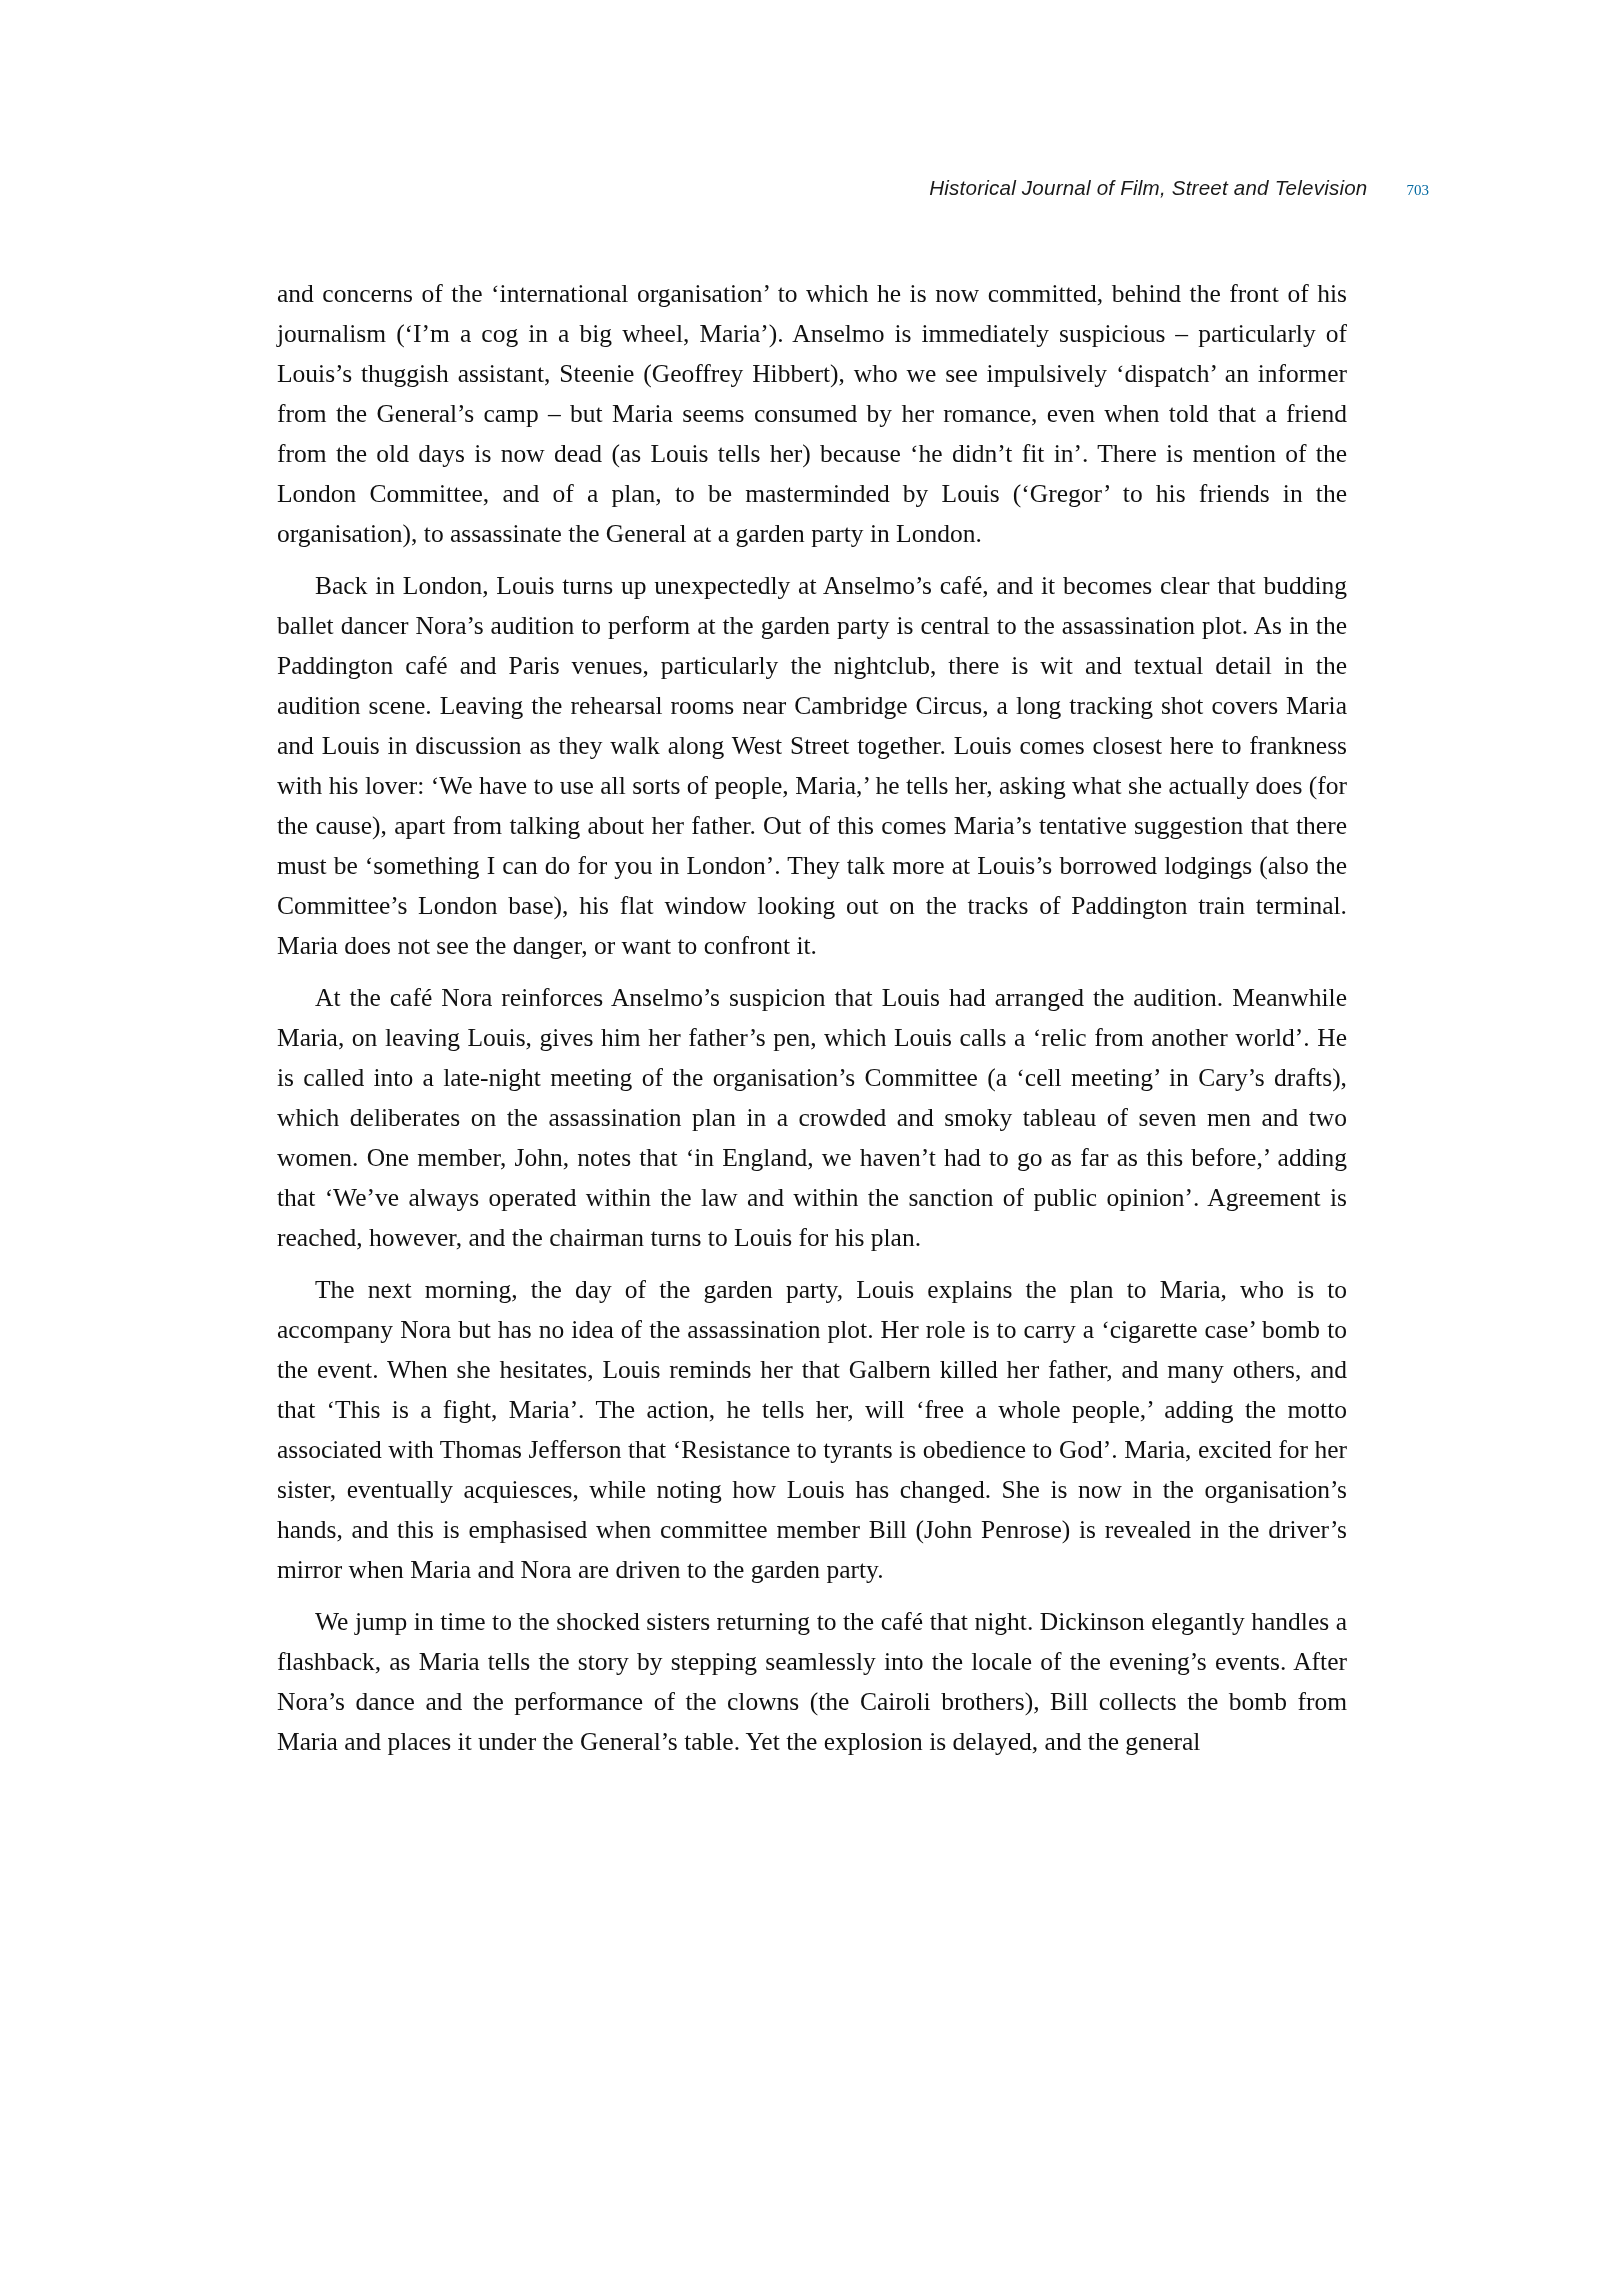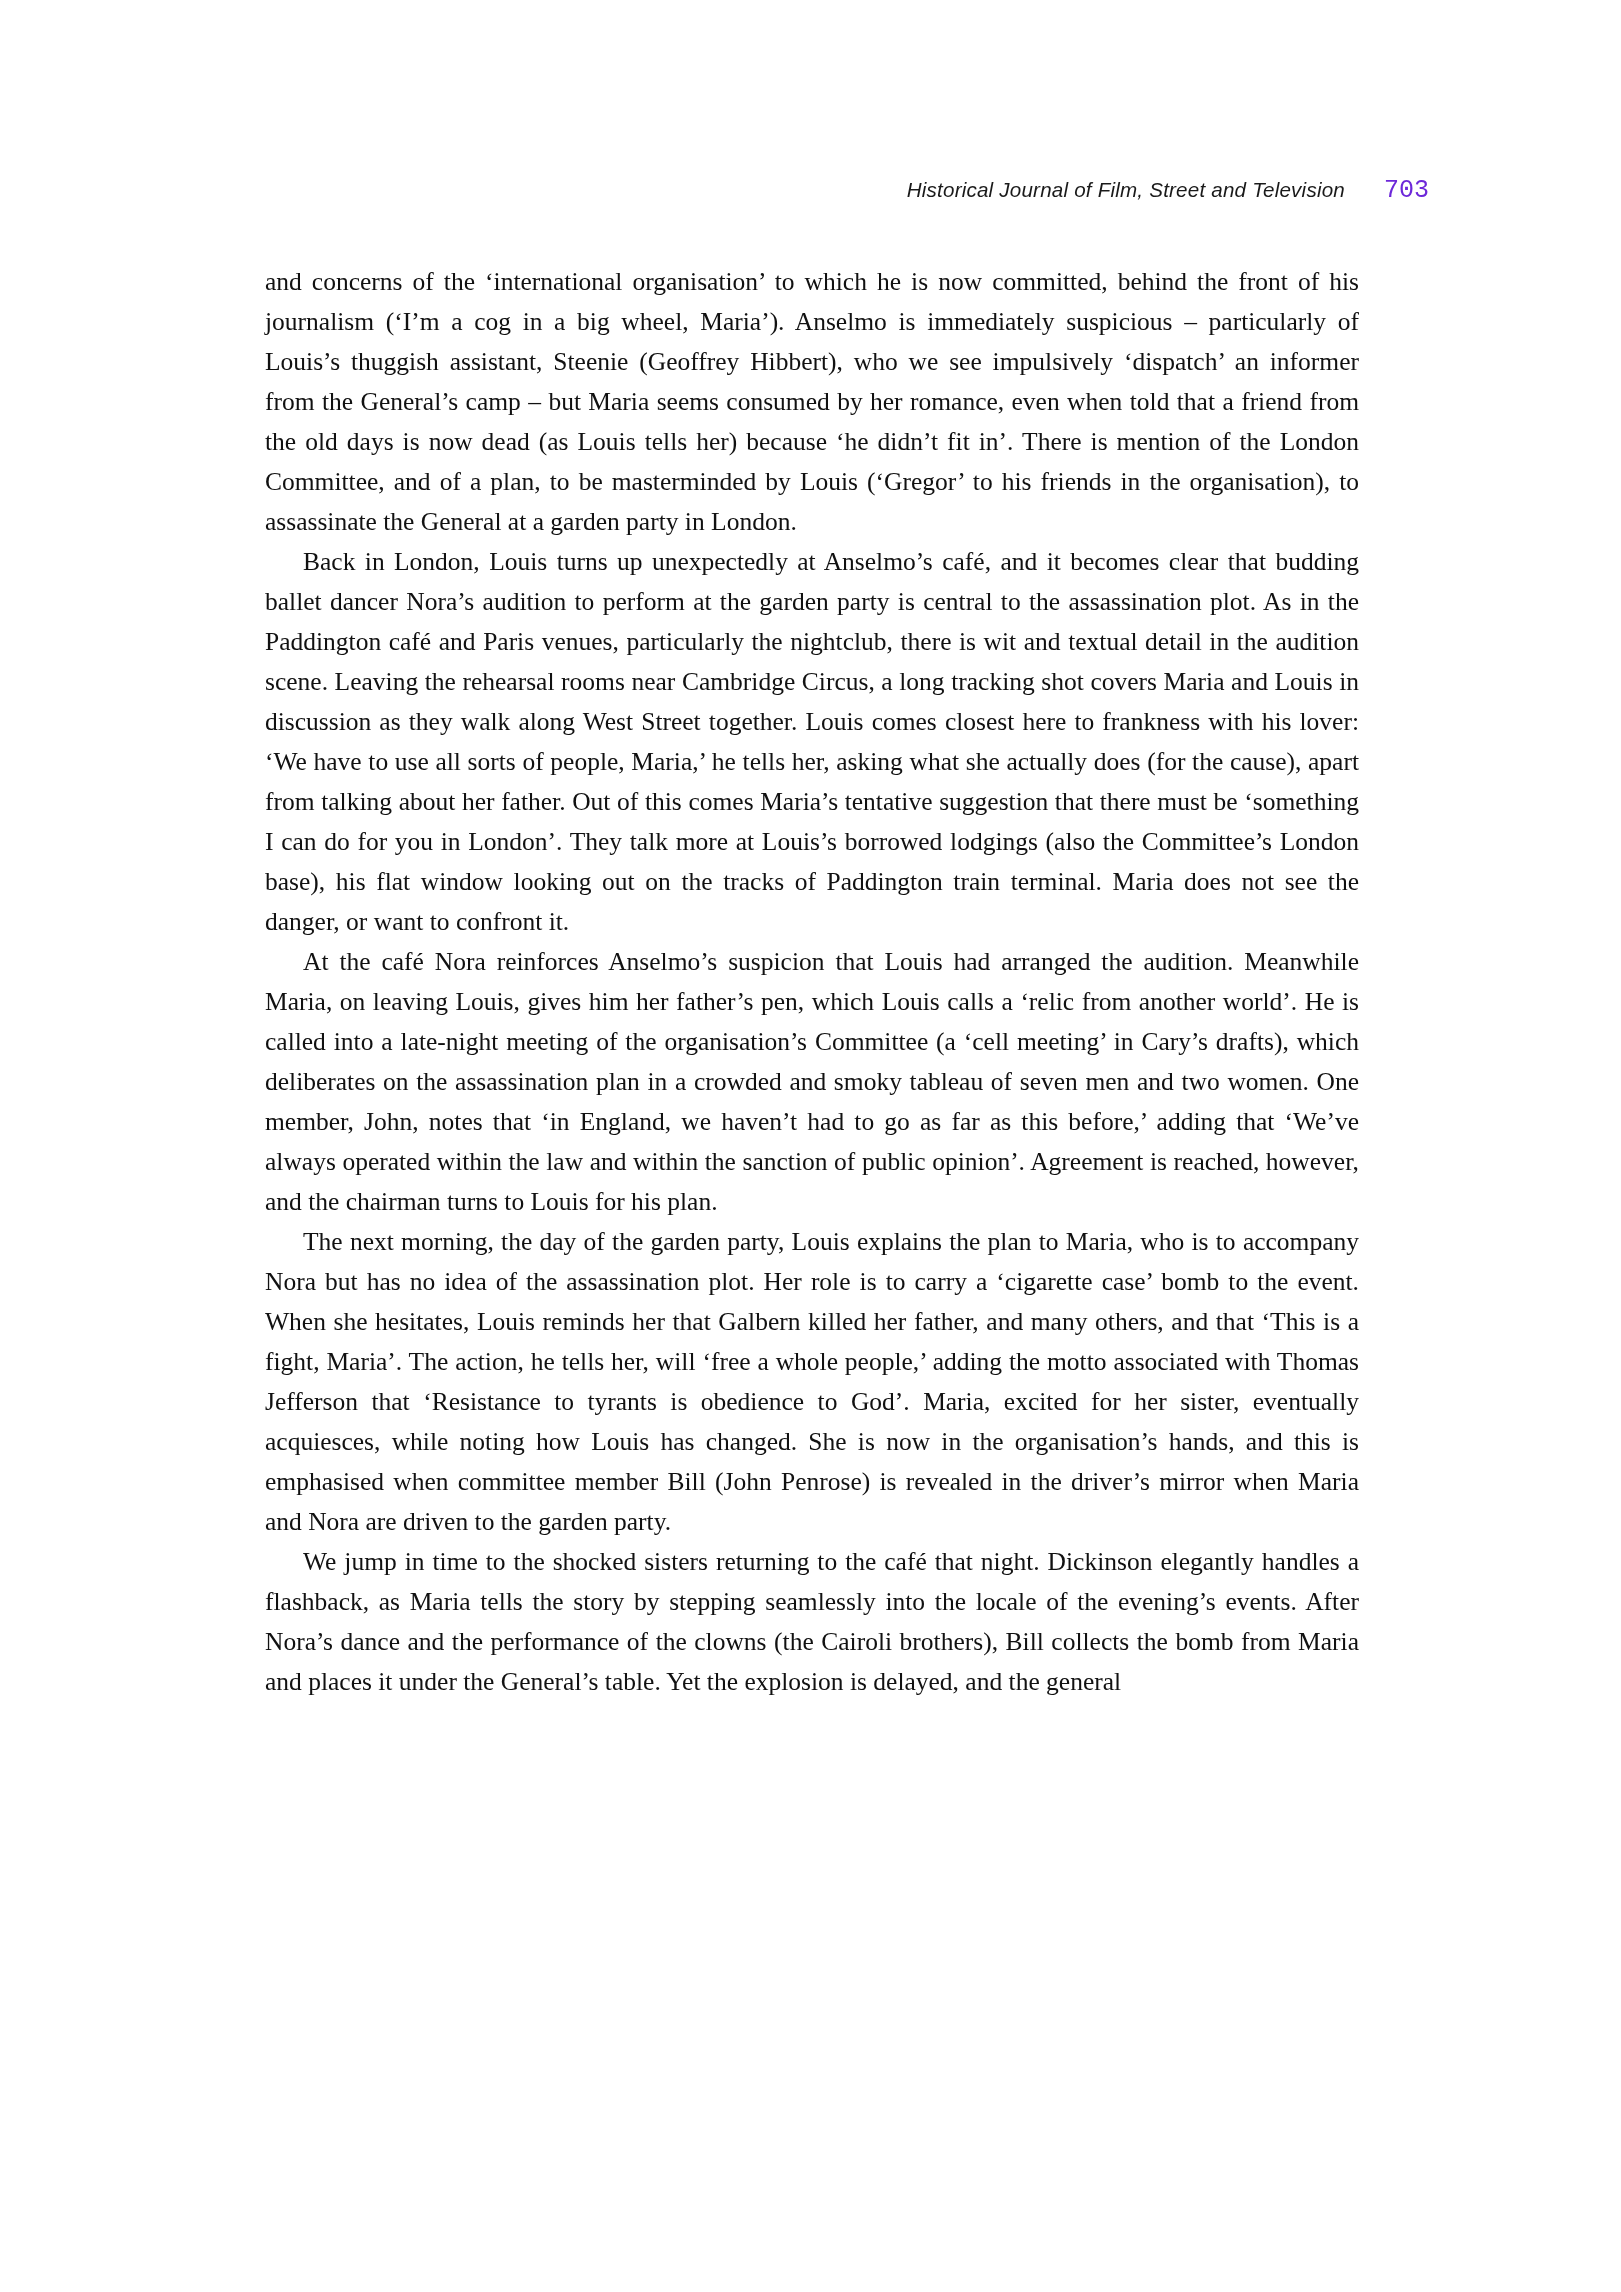--- a/index.html
+++ b/index.html
@@ -32,38 +32,38 @@
     white-space: nowrap;
   }
   .running-head .journal-title {
     font-family: "Liberation Sans", sans-serif;
     font-style: italic;
     font-size: 20.6px;
     letter-spacing: 0.2px;
     color: #1a1a1a;
   }
   .running-head .page-number {
-    font-family: Liberation Mono, monospace;
-    font-size: 25px;
-    color: #6d28d9;
+    font-family: Liberation Serif, serif;
+    font-size: 15px;
+    color: #0369a1;
     margin-left: 39px;
   }
   .body-text {
     position: absolute;
     top: 262px;
     left: 265px;
     width: 1094px;
     font-size: 25.5px;
     line-height: 40px;
     text-align: justify;
     text-justify: inter-word;
     color: #111111;
   }
   .body-text p {
-    margin: 0;
+    margin: 12px;
     text-indent: 0;
   }
   .body-text p + p {
     text-indent: 38px;
   }
 </style>
 </head>
 <body>
 
 <div class="page">

